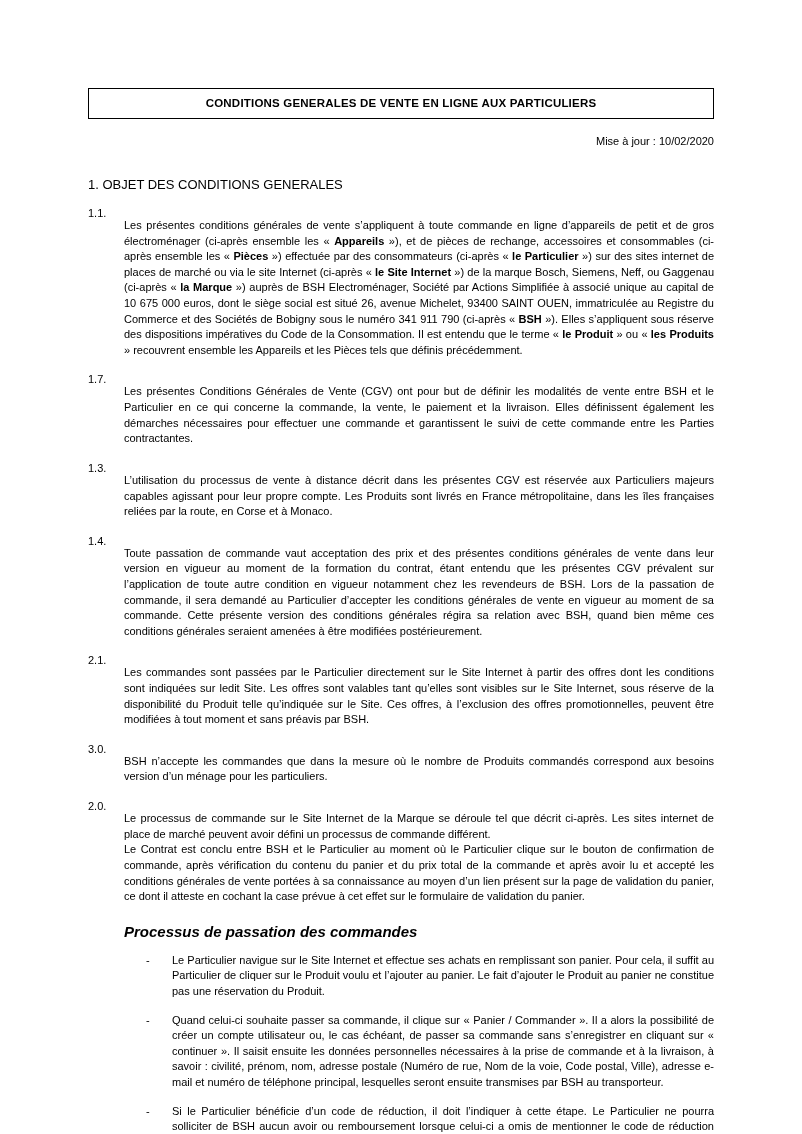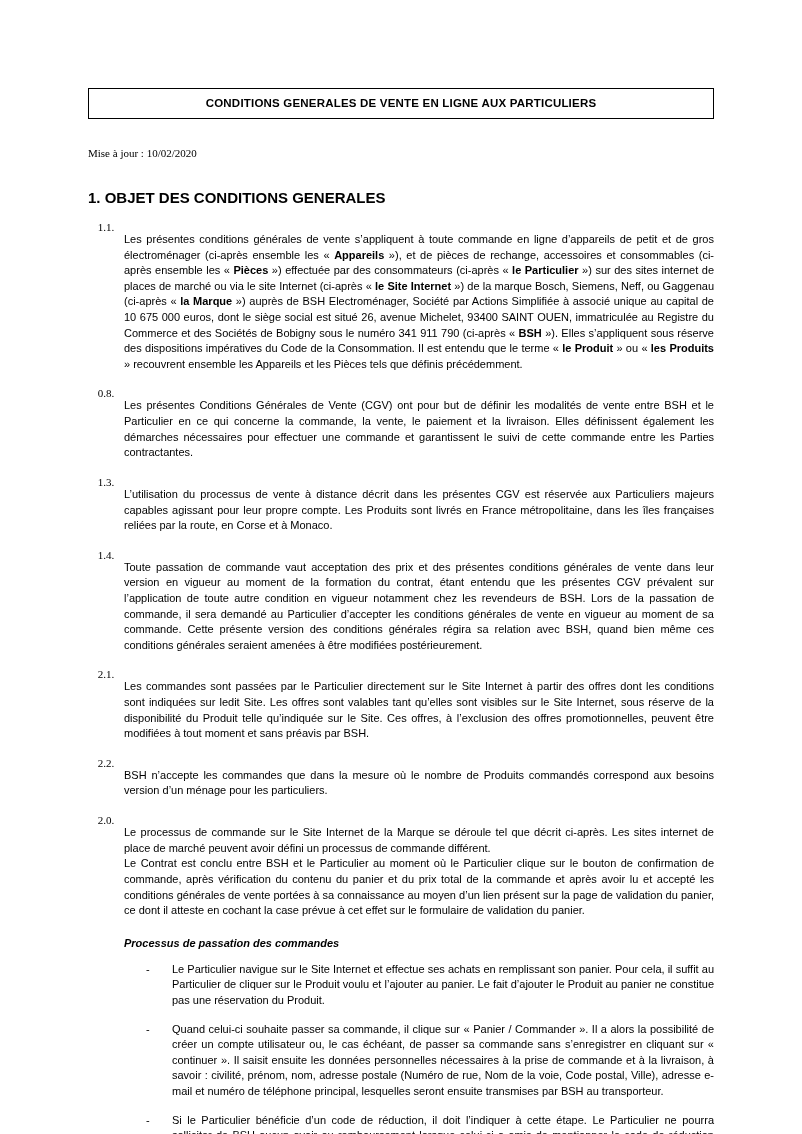--- a/index.html
+++ b/index.html
@@ -22,59 +22,58 @@
   }
   .title-box {
     border: 1px solid #000000;
     text-align: center;
     padding: 8px 4px 9px 4px;
     font-size: 11.5px;
     font-weight: bold;
     letter-spacing: 0.2px;
   }
   .update-line {
-    margin-top: 28px;
+    margin-top: 16px;
+    text-align: right;
     font-size: 11px;
-    font-family: Liberation Serif, serif;
   }
   .section-heading {
-    font-size: 15px;
-    font-weight: bold;
+    font-size: 13px;
+    font-weight: normal;
     margin-top: 30px;
     margin-bottom: 0;
   }
   .clause {
     display: flex;
     margin-top: 14px;
     font-size: 11px;
     line-height: 1.42;
     text-align: justify;
   }
   .clause .num {
     width: 36px;
     flex: 0 0 36px;
-    text-align: center;
-    font-family: Liberation Serif, serif;
+    text-align: left;
   }
   .clause .body {
     flex: 1 1 auto;
     text-align: justify;
     margin-top: 12px;
   }
   .para {
     font-size: 11px;
     line-height: 1.42;
     text-align: justify;
     margin-left: 36px;
   }
   .para.tight {
     margin-top: 0;
   }
   .sub-heading {
-    font-size: 11px;
+    font-size: 15px;
     font-weight: bold;
     font-style: italic;
     margin-top: 18px;
     margin-left: 36px;
   }
   .bullet {
     display: flex;
     margin-top: 13px;
     margin-left: 58px;
     font-size: 11px;
@@ -100,42 +99,42 @@
   <div class="update-line">Mise à jour : 10/02/2020</div>
 
   <div class="section-heading">1. OBJET DES CONDITIONS GENERALES</div>
 
   <div class="clause">
     <div class="num">1.1.</div>
     <div class="body">Les présentes conditions générales de vente s’appliquent à toute commande en ligne d’appareils de petit et de gros électroménager (ci-après ensemble les « <b>Appareils</b> »), et de pièces de rechange, accessoires et consommables (ci-après ensemble les « <b>Pièces</b> ») effectuée par des consommateurs  (ci-après « <b>le Particulier</b> ») sur des sites internet de places de marché ou via le site Internet (ci-après « <b>le Site Internet</b> ») de la marque Bosch, Siemens, Neff, ou Gaggenau (ci-après « <b>la Marque</b> ») auprès de BSH Electroménager, Société par Actions Simplifiée à associé unique au capital de 10 675 000 euros, dont le siège social est situé 26, avenue Michelet, 93400 SAINT OUEN, immatriculée au Registre du Commerce et des Sociétés de Bobigny sous le numéro 341 911 790 (ci-après « <b>BSH</b> »). Elles s’appliquent sous réserve des dispositions impératives du Code de la Consommation. Il est entendu que le terme « <b>le Produit</b> » ou « <b>les Produits</b> » recouvrent ensemble les Appareils et les Pièces tels que définis précédemment.</div>
   </div>
 
   <div class="clause">
-    <div class="num">0.8.</div>
+    <div class="num">1.7.</div>
     <div class="body">Les présentes Conditions Générales de Vente (CGV) ont pour but de définir les modalités de vente entre BSH et le Particulier en ce qui concerne la commande, la vente, le paiement et la livraison. Elles définissent également les démarches nécessaires pour effectuer une commande et garantissent le suivi de cette commande entre les Parties contractantes.</div>
   </div>
 
   <div class="clause">
     <div class="num">1.3.</div>
     <div class="body">L’utilisation du processus de vente à distance décrit dans les présentes CGV est réservée aux Particuliers majeurs capables agissant pour leur propre compte. Les Produits sont livrés en France métropolitaine, dans les îles françaises reliées par la route, en Corse et à Monaco.</div>
   </div>
 
   <div class="clause">
     <div class="num">1.4.</div>
     <div class="body">Toute passation de commande vaut acceptation des prix et des présentes conditions générales de vente dans leur version en vigueur au moment de la formation du contrat, étant entendu que les présentes CGV prévalent sur l’application de toute autre condition en vigueur notamment chez les revendeurs de BSH. Lors de la passation de commande, il sera demandé au Particulier d’accepter les conditions générales de vente en vigueur au moment de sa commande. Cette présente version des conditions générales régira sa relation avec BSH, quand bien même ces conditions générales seraient amenées à être modifiées postérieurement.</div>
   </div>
 
 
   <div class="clause">
     <div class="num">2.1.</div>
     <div class="body">Les commandes sont passées par le Particulier directement sur le Site Internet à partir des offres dont les conditions sont indiquées sur ledit Site. Les offres sont valables tant qu’elles sont visibles sur le Site Internet, sous réserve de la disponibilité du Produit telle qu’indiquée sur le Site. Ces offres, à l’exclusion des offres promotionnelles, peuvent être modifiées à tout moment et sans préavis par BSH.</div>
   </div>
 
   <div class="clause">
-    <div class="num">2.2.</div>
+    <div class="num">3.0.</div>
     <div class="body">BSH n’accepte les commandes que dans la mesure où le nombre de Produits commandés correspond aux besoins version d’un ménage pour les particuliers.</div>
   </div>
 
   <div class="clause">
     <div class="num">2.0.</div>
     <div class="body">Le processus de commande sur le Site Internet de la Marque se déroule tel que décrit ci-après. Les sites internet de place de marché peuvent avoir défini un processus de commande différent.</div>
   </div>
 
   <div class="para">Le Contrat est conclu entre BSH et le Particulier au moment où le Particulier clique sur le bouton de confirmation de  commande, après  vérification du contenu du panier et du prix total de  la  commande et après avoir lu et accepté les conditions générales de vente portées à sa connaissance au moyen d’un lien présent sur la page de validation du panier, ce dont il atteste en cochant la case prévue à cet effet sur le formulaire de validation du panier.</div>
 

